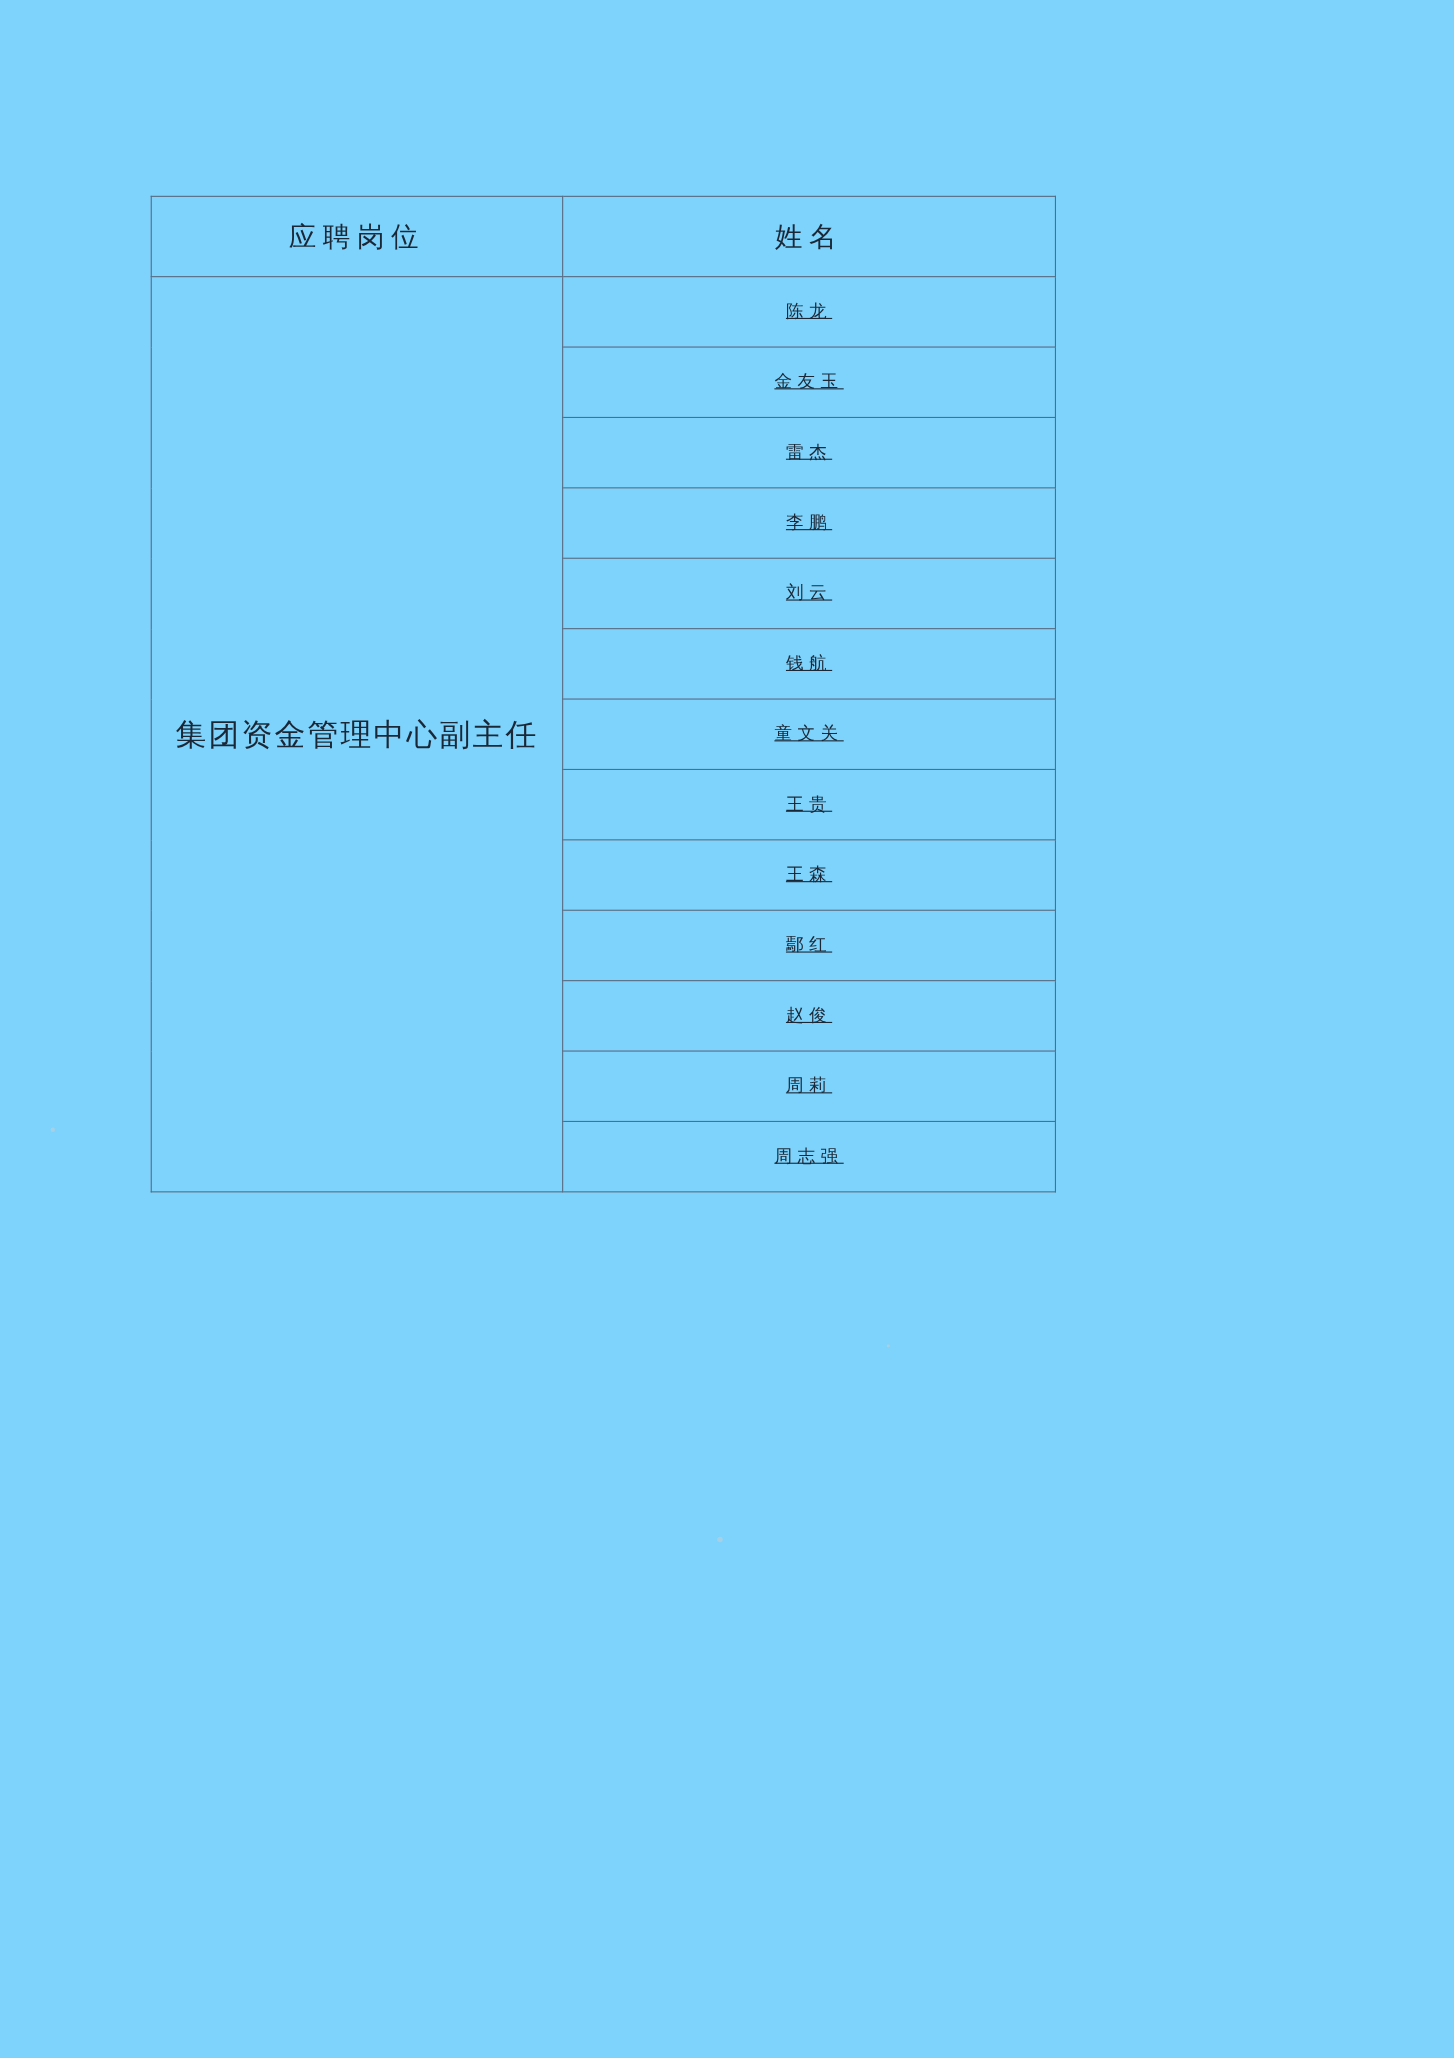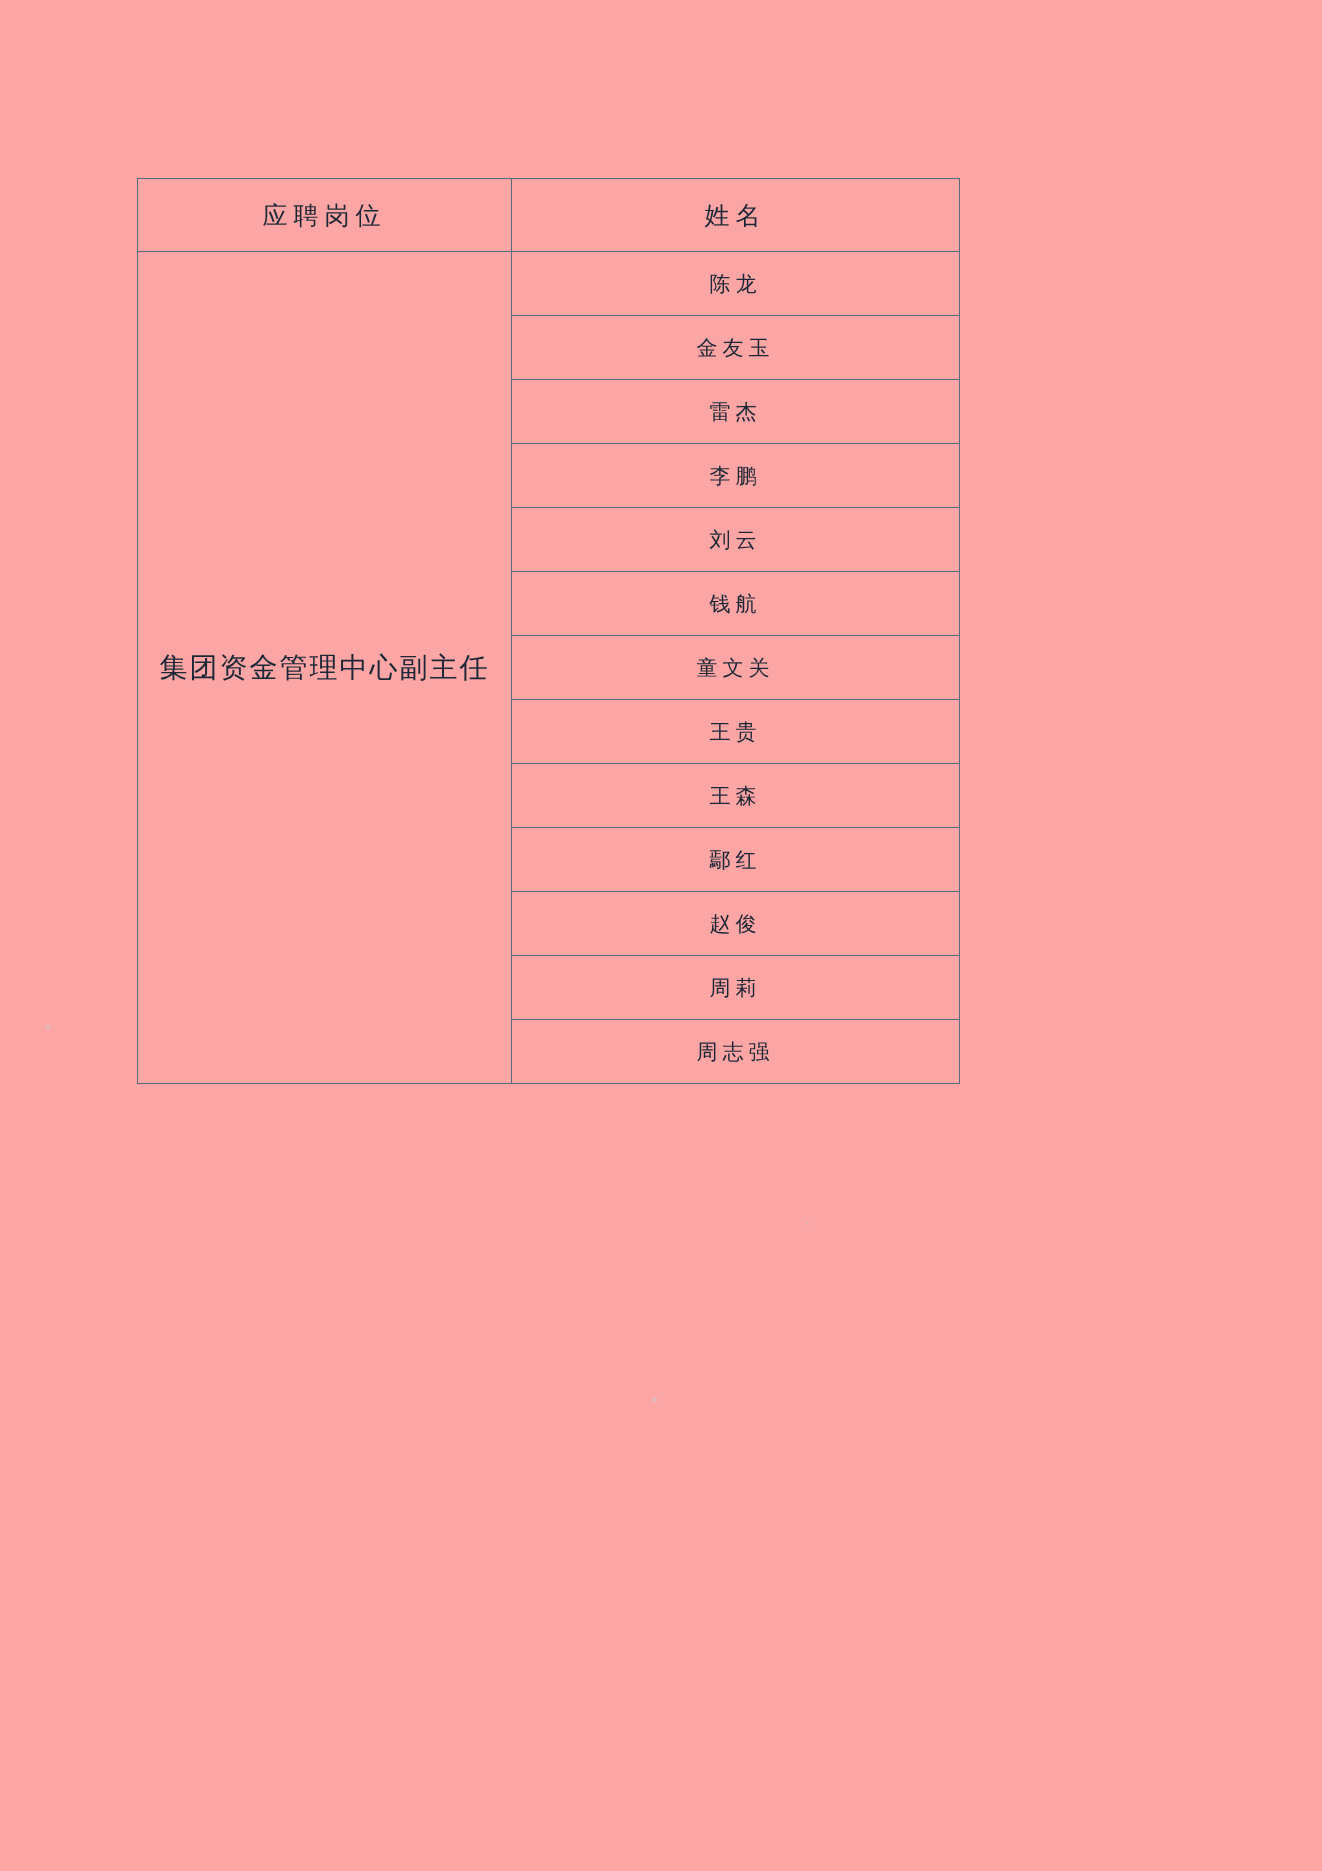--- a/index.html
+++ b/index.html
@@ -13,21 +13,21 @@
     position: relative;
     font-family: "DejaVu Serif", "Liberation Serif", serif;
     color: #1d2a3a;
     overflow: hidden;
   }
 
   
   .page {
     position: absolute;
     inset: 0;
-    background: #fca5a5;
+    background: #7dd3fc;
     padding-left: 16px;
   }
 
   .table-wrap {
     position: absolute;
     left: 137px;
     top: 178px;
     width: 823px;
   }
 
@@ -58,23 +58,24 @@
   }
 
   .position-cell {
     font-size: 28px;
     letter-spacing: 2px;
     color: #1b2736;
   }
 
   .name-cell {
     height: 61px;
-    font-size: 21px;
+    font-size: 16px;
     letter-spacing: 5px;
     color: #1b2736;
+    text-decoration: underline;
   }
 
   
   .speck {
     position: absolute;
     background: #c9cdd2;
     border-radius: 50%;
     opacity: .55;
   }
 </style>

